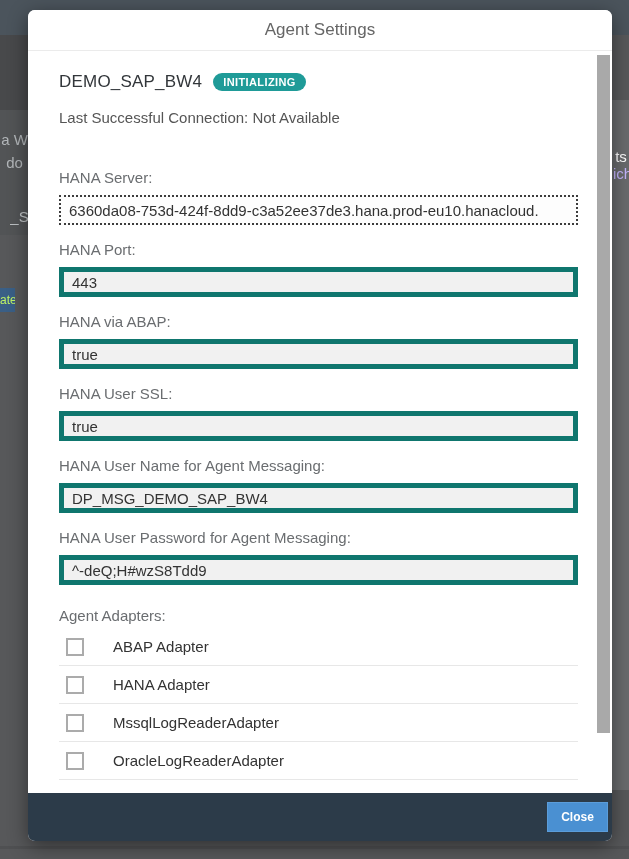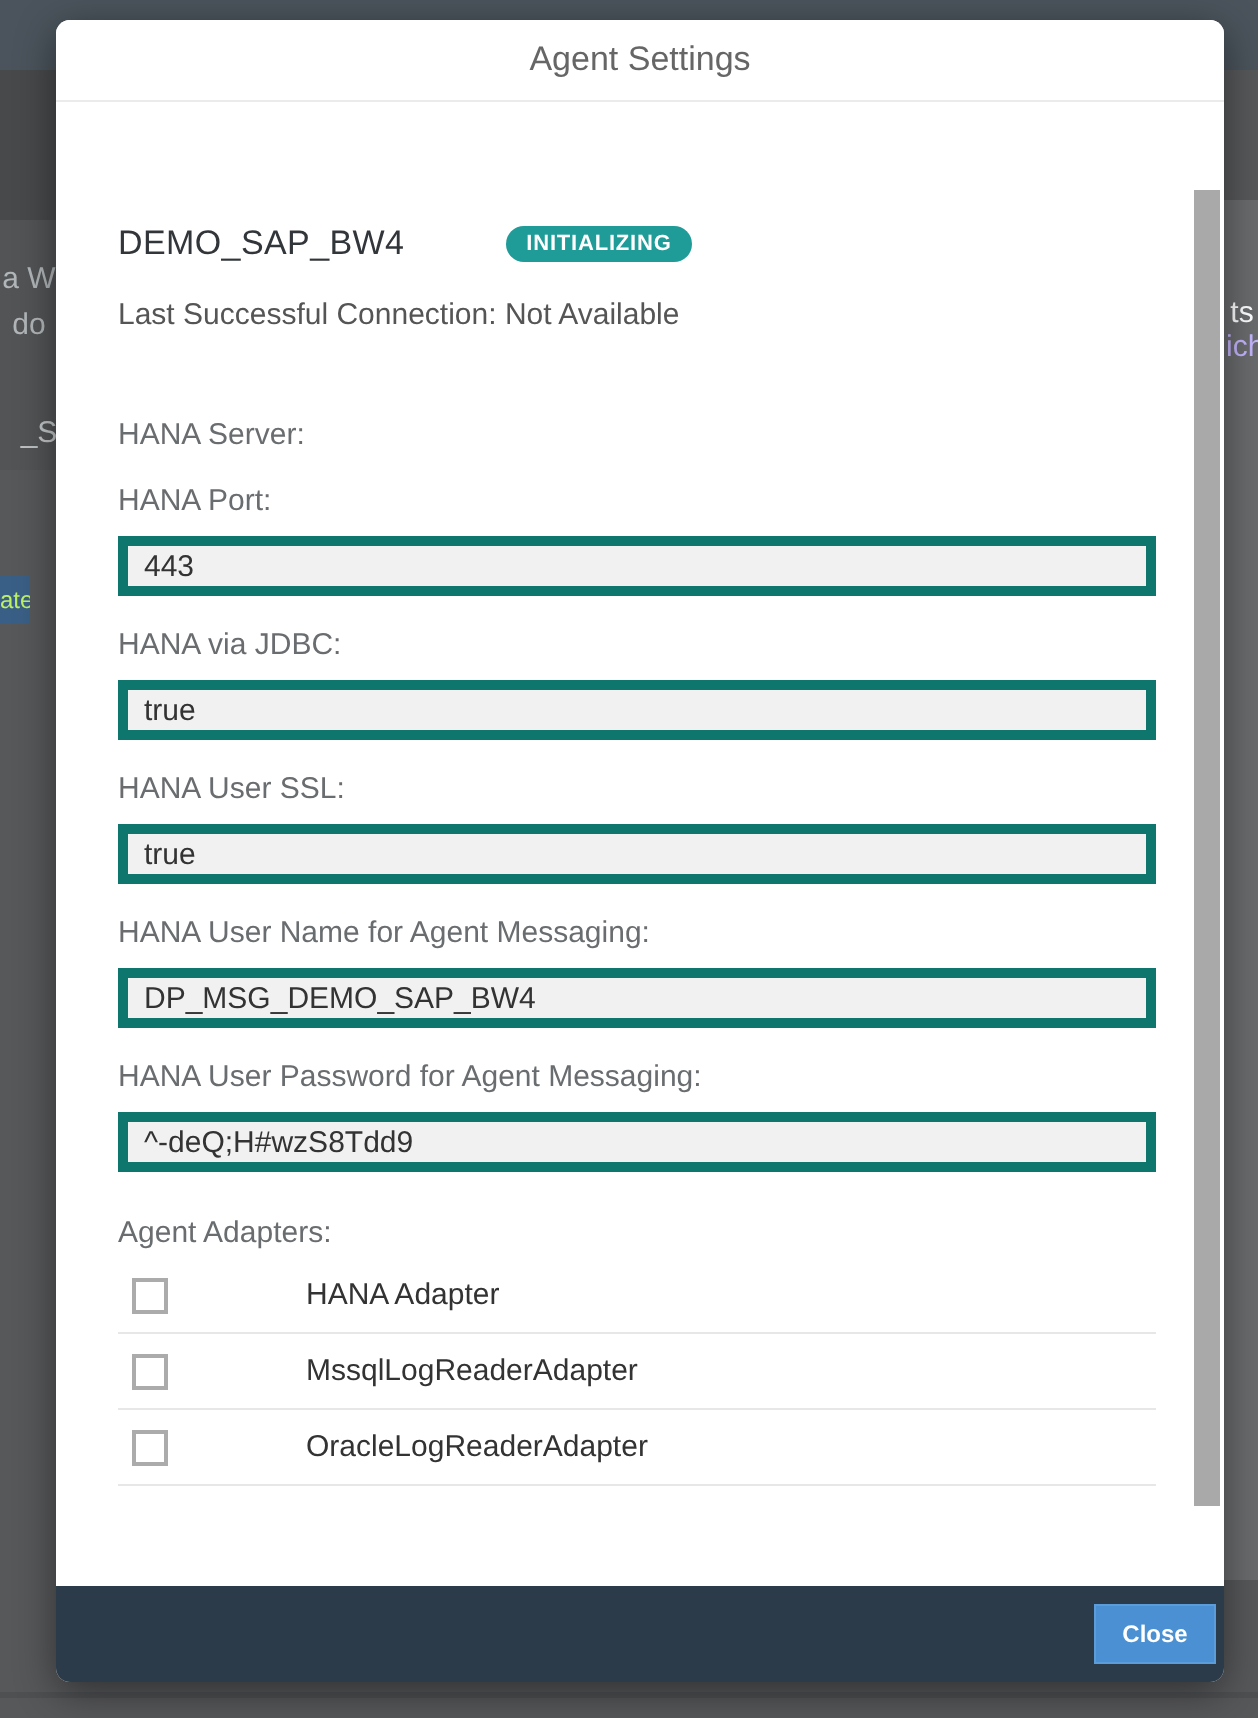--- a/index.html
+++ b/index.html
@@ -1,15 +1,15 @@
 <!DOCTYPE html>
 <html><head>
 <meta charset="utf-8">
 <style>
-  * { margin: 0; padding: 0; box-sizing: border-box; gap: 40px; }
+  * { margin: 0; padding: 0; box-sizing: border-box; }
   html, body {
     width: 629px; height: 859px;
     overflow: hidden;
     font-family: "Liberation Sans", sans-serif;
     background: #57585a;
   }
   
   .bg-overlay { position: absolute; left: 0; top: 0; width: 629px; height: 859px; background: #57585a; }
   .bg-topbar { position: absolute; left: 0; top: 0; width: 629px; height: 35px; background: #4b545c; }
   .bg-left-dark { position: absolute; left: 0; top: 35px; width: 28px; height: 75px; background: #48494b; }
@@ -151,49 +151,54 @@
 
     <div class="agent-row">
       <span class="agent-name">DEMO_SAP_BW4</span>
       <span class="status-badge">INITIALIZING</span>
     </div>
 
     <div class="last-conn">Last Successful Connection: Not Available</div>
 
     <div class="field-group first">
       <div class="field-label">HANA Server:</div>
+      <input class="field-input focused" readonly="" value="6360da08-753d-424f-8dd9-c3a52ee37de3.hana.prod-eu10.hanacloud." style="">
     </div>
 
     <div class="field-group">
       <div class="field-label">HANA Port:</div>
       <input class="field-input" readonly="" value="443" style="">
     </div>
 
     <div class="field-group">
-      <div class="field-label">HANA via JDBC:</div>
+      <div class="field-label">HANA via ABAP:</div>
       <input class="field-input" readonly="" value="true" style="">
     </div>
 
     <div class="field-group">
       <div class="field-label">HANA User SSL:</div>
       <input class="field-input" readonly="" value="true" style="">
     </div>
 
     <div class="field-group">
       <div class="field-label">HANA User Name for Agent Messaging:</div>
       <input class="field-input" readonly="" value="DP_MSG_DEMO_SAP_BW4" style="">
     </div>
 
     <div class="field-group">
       <div class="field-label">HANA User Password for Agent Messaging:</div>
       <input class="field-input" readonly="" value="^-deQ;H#wzS8Tdd9" style="">
     </div>
 
     <div class="adapters-label">Agent Adapters:</div>
 
+    <div class="adapter-row">
+      <span class="checkbox"></span>
+      <span class="adapter-label">ABAP Adapter</span>
+    </div>
     <div class="adapter-row">
       <span class="checkbox"></span>
       <span class="adapter-label">HANA Adapter</span>
     </div>
     <div class="adapter-row">
       <span class="checkbox"></span>
       <span class="adapter-label">MssqlLogReaderAdapter</span>
     </div>
     <div class="adapter-row">
       <span class="checkbox"></span>

